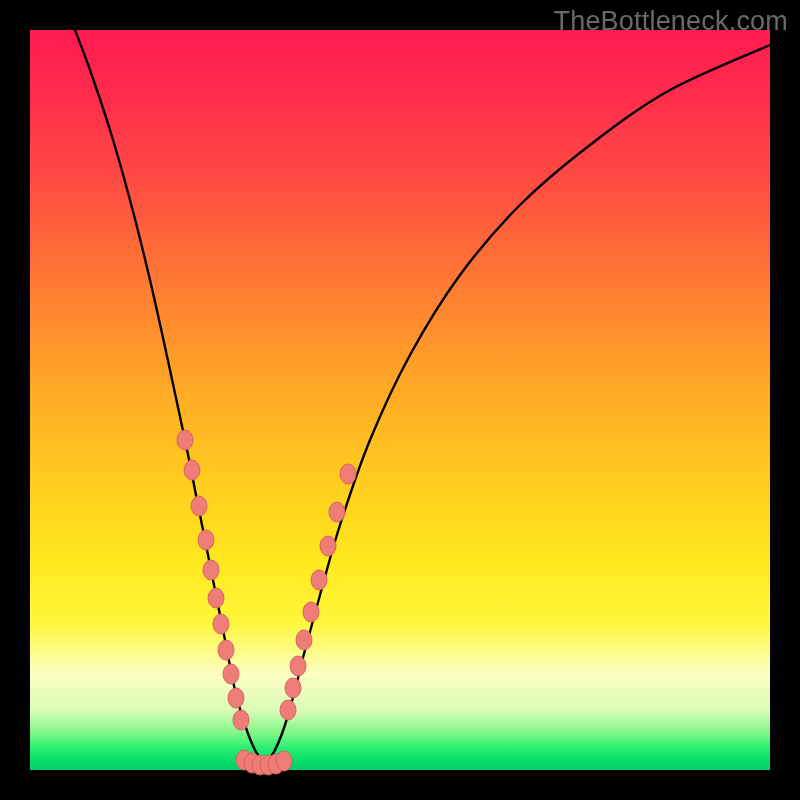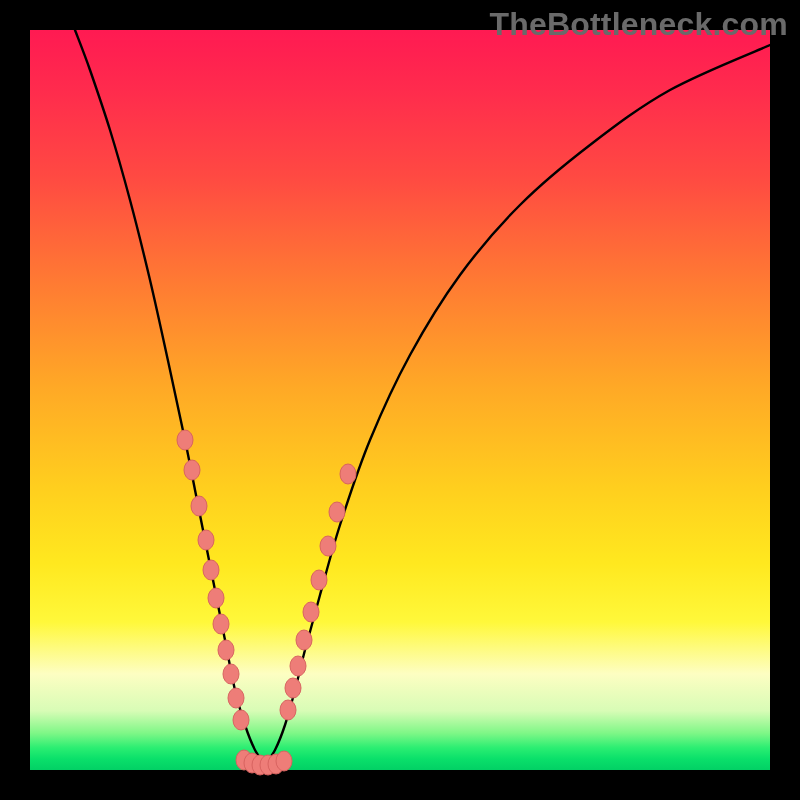--- a/index.html
+++ b/index.html
@@ -40,22 +40,22 @@
       #2bee72 97%,
       #0ae06a 98.5%,
       #02d065 100%
     );
   }
   .watermark {
     position: absolute;
     top: 6px;
     right: 12px;
     color: #6a6a6a;
-    font-size: 32px;
-    font-weight: 700;
+    font-size: 27px;
+    font-weight: 400;
     letter-spacing: 0.2px;
     user-select: none;
   }
   svg.curve-layer {
     position: absolute;
     left: 0;
     top: 0;
     width: 740px;
     height: 740px;
     overflow: visible;

